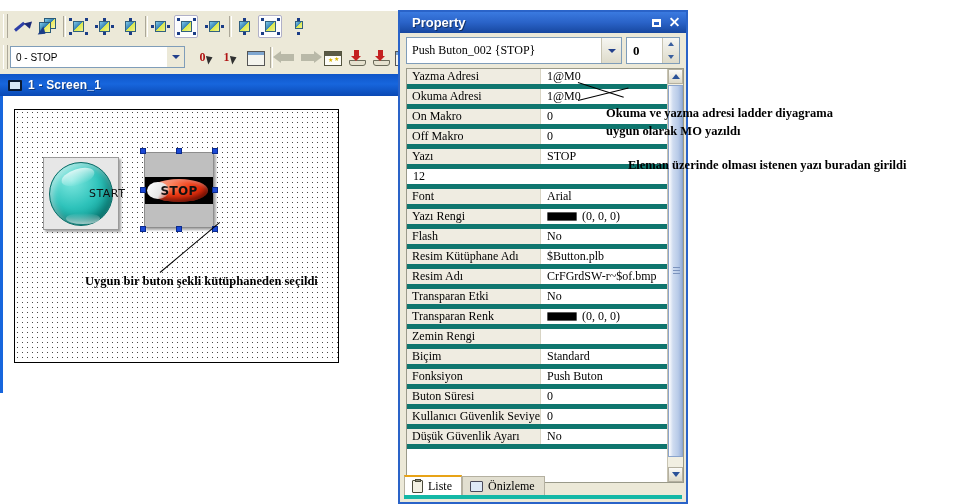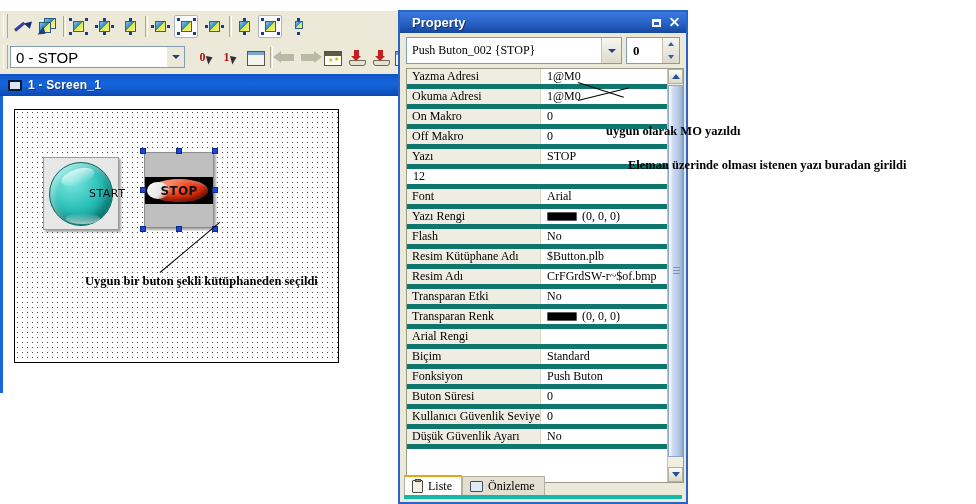--- a/index.html
+++ b/index.html
@@ -65,21 +65,21 @@
   #toolbar-second{
     position:absolute;left:0;top:31px;width:400px;height:32px;
     background:#ece9d8;border-bottom:1px solid #d4d0c0;
   }
   #state-combo{
     position:absolute;left:10px;top:4px;width:175px;height:22px;
     background:#ffffff;border:1px solid #7f9db9;box-sizing:border-box;
     display:flex;align-items:center;
   }
   #state-combo .txt{
-    font-size:15px;color:#000;padding-left:5px;flex:1;white-space:nowrap;overflow:hidden;
+    font-size:10px;color:#000;padding-left:5px;flex:1;white-space:nowrap;overflow:hidden;
   }
   #state-combo .arrowbox{
     width:17px;height:20px;margin-right:0;background:#ece9d8;
     border-left:1px solid #ffffff;display:flex;align-items:center;justify-content:center;
   }
   .caret{width:0;height:0;border-left:4px solid transparent;border-right:4px solid transparent;
     border-top:4px solid #22408c;}
   .tb2-btn{position:absolute;top:5px;width:24px;height:22px;
     display:flex;align-items:center;justify-content:center;}
 
@@ -588,21 +588,21 @@
             <div class="pval">No</div>
           </div>
           <div class="prow">
             <div class="pname">Transparan Renk</div>
             <div class="pval">
               <span class="swatch" style="background: rgb(0, 0, 0);"></span>
               <span>(0, 0, 0)</span>
             </div>
           </div>
           <div class="prow">
-            <div class="pname">Arial Rengi</div>
+            <div class="pname">Zemin Rengi</div>
           </div>
           <div class="prow">
             <div class="pname">Biçim</div>
             <div class="pval">Standard</div>
           </div>
           <div class="prow">
             <div class="pname">Fonksiyon</div>
             <div class="pval">Push Buton</div>
           </div>
           <div class="prow">
@@ -640,16 +640,17 @@
       <div class="ptab">
         <span class="mon-ico"></span>
         <span>Önizleme</span>
       </div>
     </div>
   </div>
 
   <div class="leader" style="left:578px;top:82px;width:48px;transform:rotate(18deg);"></div>
   <div class="leader" style="left:578px;top:100px;width:52px;transform:rotate(-14deg);"></div>
 
+  <div class="annot" style="left:606px;top:106px;">Okuma ve yazma adresi ladder diyagrama</div>
   <div class="annot" style="left:606px;top:124px;">uygun olarak MO yazıldı</div>
   <div class="annot" style="left:628px;top:158px;">Eleman üzerinde olması istenen yazı buradan girildi</div>
 
 </div>
 
 </body></html>

